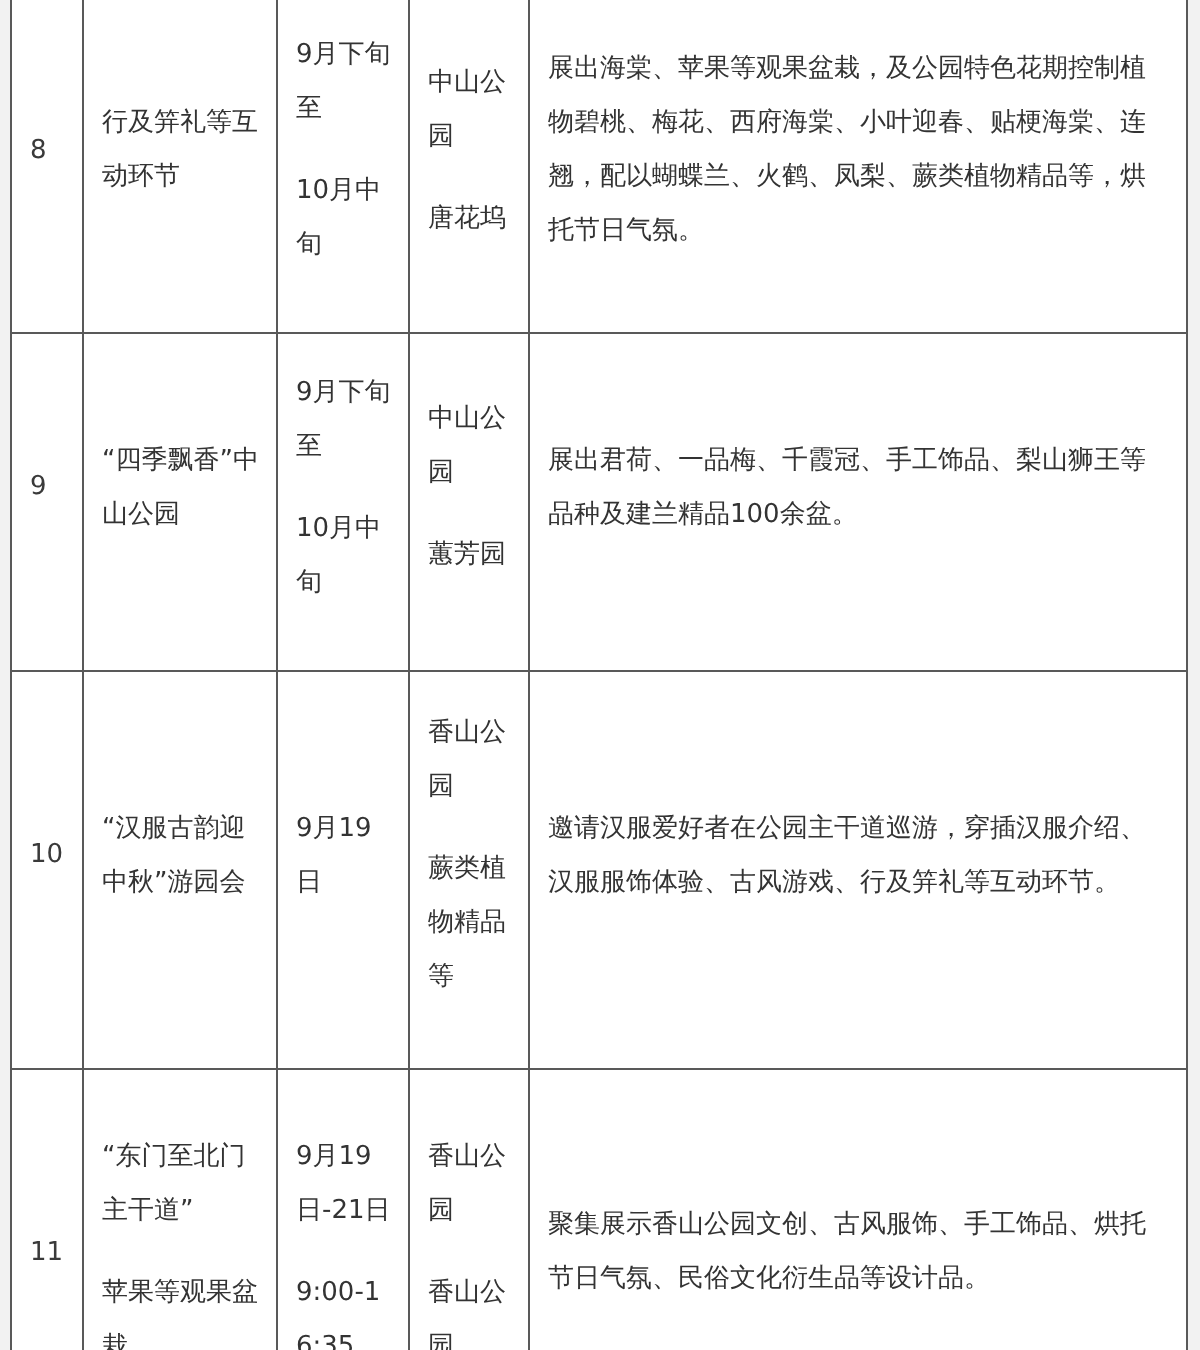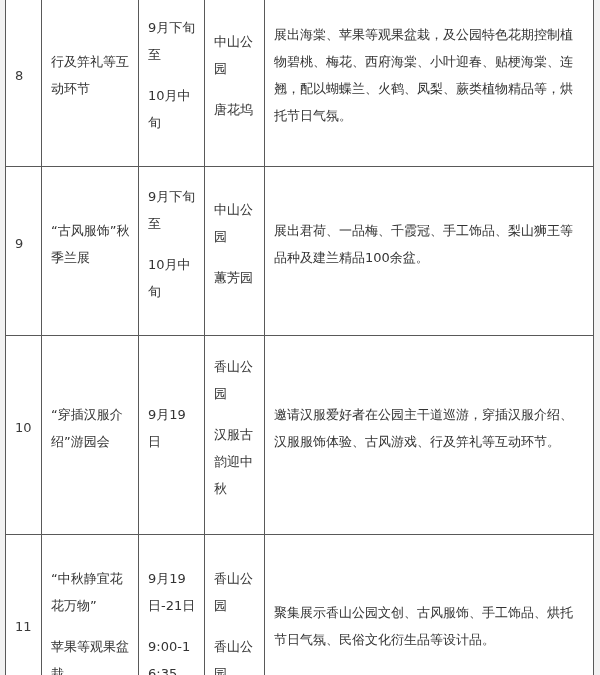--- a/index.html
+++ b/index.html
@@ -70,55 +70,55 @@
           <p class="p">中山公园</p>
           <div class="gap"></div>
           <p class="p">唐花坞</p>
         </td>
         <td class="c-desc">展出海棠、苹果等观果盆栽，及公园特色花期控制植物碧桃、梅花、西府海棠、小叶迎春、贴梗海棠、连翘，配以蝴蝶兰、火鹤、凤梨、蕨类植物精品等，烘托节日气氛。</td>
       </tr>
 
       <tr class="r9">
         <td class="c-no">9</td>
         <td class="c-name">
-          <p class="p">“古风服饰”秋季兰展</p>
+          <p class="p">“四季飘香”中山公园</p>
         </td>
         <td class="c-time">
           <p class="p">9月下旬至</p>
           <div class="gap"></div>
           <p class="p">10月中旬</p>
         </td>
         <td class="c-place">
           <p class="p">中山公园</p>
           <div class="gap"></div>
           <p class="p">蕙芳园</p>
         </td>
         <td class="c-desc">展出君荷、一品梅、千霞冠、手工饰品、梨山狮王等品种及建兰精品100余盆。</td>
       </tr>
 
       <tr class="r10">
         <td class="c-no">10</td>
         <td class="c-name">
-          <p class="p">“穿插汉服介绍”游园会</p>
+          <p class="p">“汉服古韵迎中秋”游园会</p>
         </td>
         <td class="c-time">
           <p class="p">9月19日</p>
         </td>
         <td class="c-place">
           <p class="p">香山公园</p>
           <div class="gap"></div>
-          <p class="p">汉服古韵迎中秋</p>
+          <p class="p">蕨类植物精品等</p>
         </td>
         <td class="c-desc">邀请汉服爱好者在公园主干道巡游，穿插汉服介绍、汉服服饰体验、古风游戏、行及笄礼等互动环节。</td>
       </tr>
 
       <tr class="r11">
         <td class="c-no">11</td>
         <td class="c-name">
-          <p class="p">“中秋静宜花花万物”</p>
+          <p class="p">“东门至北门主干道”</p>
           <div class="gap"></div>
           <p class="p">苹果等观果盆栽</p>
         </td>
         <td class="c-time">
           <p class="p">9月19日-21日</p>
           <div class="gap"></div>
           <p class="p">9:00-16:35</p>
         </td>
         <td class="c-place">
           <p class="p">香山公园</p>

